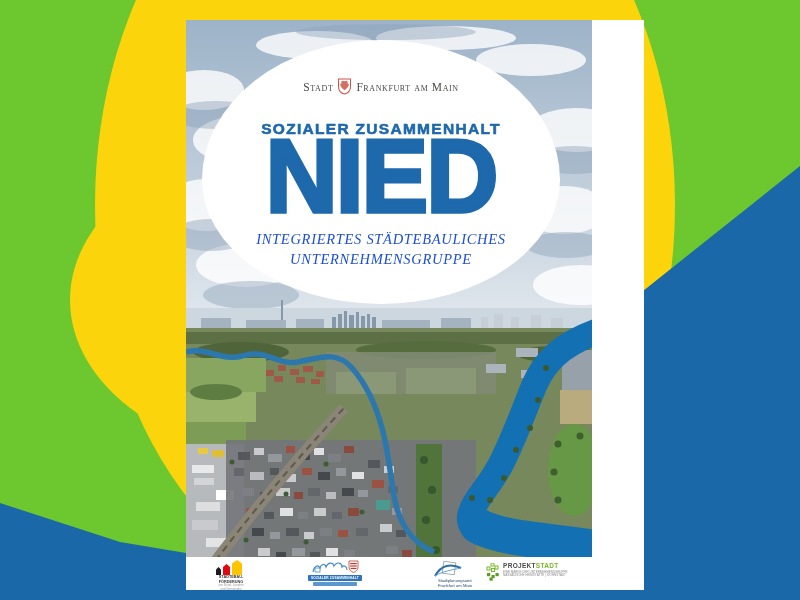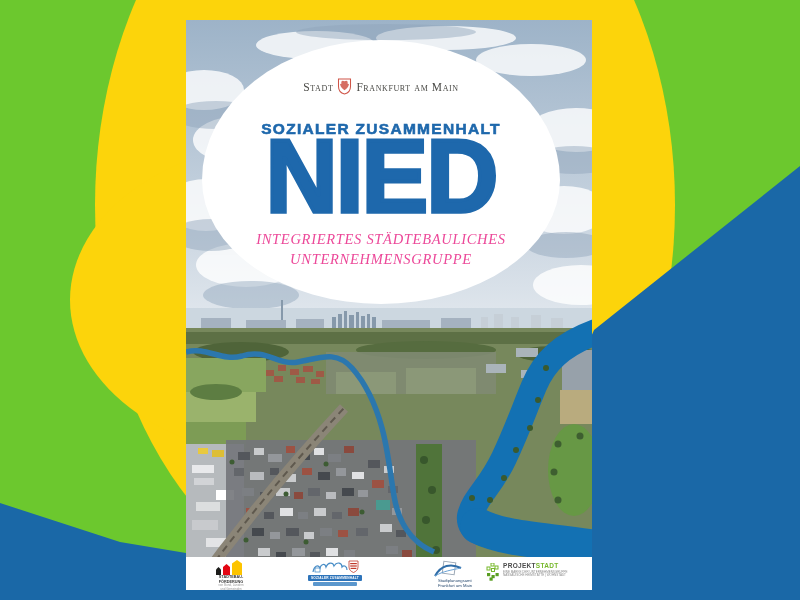--- a/index.html
+++ b/index.html
@@ -9,41 +9,41 @@
   
   .bg-yellow-main{position:absolute;left:95px;top:-195px;width:580px;height:800px;
        border-radius:50%;background:#FCD40B;}
   .bg-yellow-low{position:absolute;left:70px;top:140px;width:460px;height:320px;
        border-radius:50%;background:#FCD40B;}
   .bg-blue{position:absolute;left:0;top:0;width:800px;height:600px;background:#1A68A7;
        clip-path:polygon(0 503px,120px 542px,186px 553px,400px 497px,560px 408px,
                          594px 330px,800px 166px,800px 600px,0 600px);}
 
   
-  .page{position:absolute;left:186px;top:20px;width:406px;height:570px;
+  .page{position:absolute;left:186px;top:20px;width:458px;height:570px;
         background:#fff;overflow:hidden;}
   .photo{position:absolute;left:0;top:0;width:406px;height:570px;display:block;}
 
   
   .blob{position:absolute;left:16px;top:20px;width:358px;height:264px;background:#fff;
         border-radius:50%/ 53% 53% 47% 47%;}
   .blob-inner{position:absolute;left:0;top:0;width:100%;height:100%;text-align:center;}
 
   .wordmark{position:absolute;top:38px;width:100%;display:flex;align-items:center;
         justify-content:center;gap:4px;color:#4a4a46;
         font-family:"Liberation Serif",serif;font-variant:small-caps;
         font-size:11.5px;letter-spacing:.6px;}
   .crest{width:15px;height:17px;display:block;}
 
   .kicker{position:absolute;top:80px;width:100%;color:#1E68AC;font-weight:bold;
         font-size:15.5px;letter-spacing:1.3px;-webkit-text-stroke:.6px #1E68AC;}
   .title{position:absolute;top:84px;width:100%;color:#1E68AC;font-weight:bold;
         font-size:100px;line-height:1.05;letter-spacing:-2px;
         -webkit-text-stroke:3.5px #1E68AC;transform:scaleY(1.04);}
-  .subtitle{position:absolute;top:190px;width:100%;color:#ec4899;
+  .subtitle{position:absolute;top:190px;width:100%;color:#1d4ed8;
         font-family:"Liberation Serif",serif;font-style:italic;
         font-size:14.5px;letter-spacing:.7px;line-height:1.35;}
 
   
   .footer{position:absolute;left:0;bottom:0;width:406px;height:33px;background:#fff;}
   .logo{position:absolute;top:3px;display:flex;flex-direction:column;align-items:center;}
   .logo1{left:14px;width:62px;}
   .logo2{left:112px;width:74px;}
   .logo3{left:222px;width:80px;}
   .logo4{left:300px;width:104px;flex-direction:row;align-items:flex-start;gap:3px;top:6px;}

